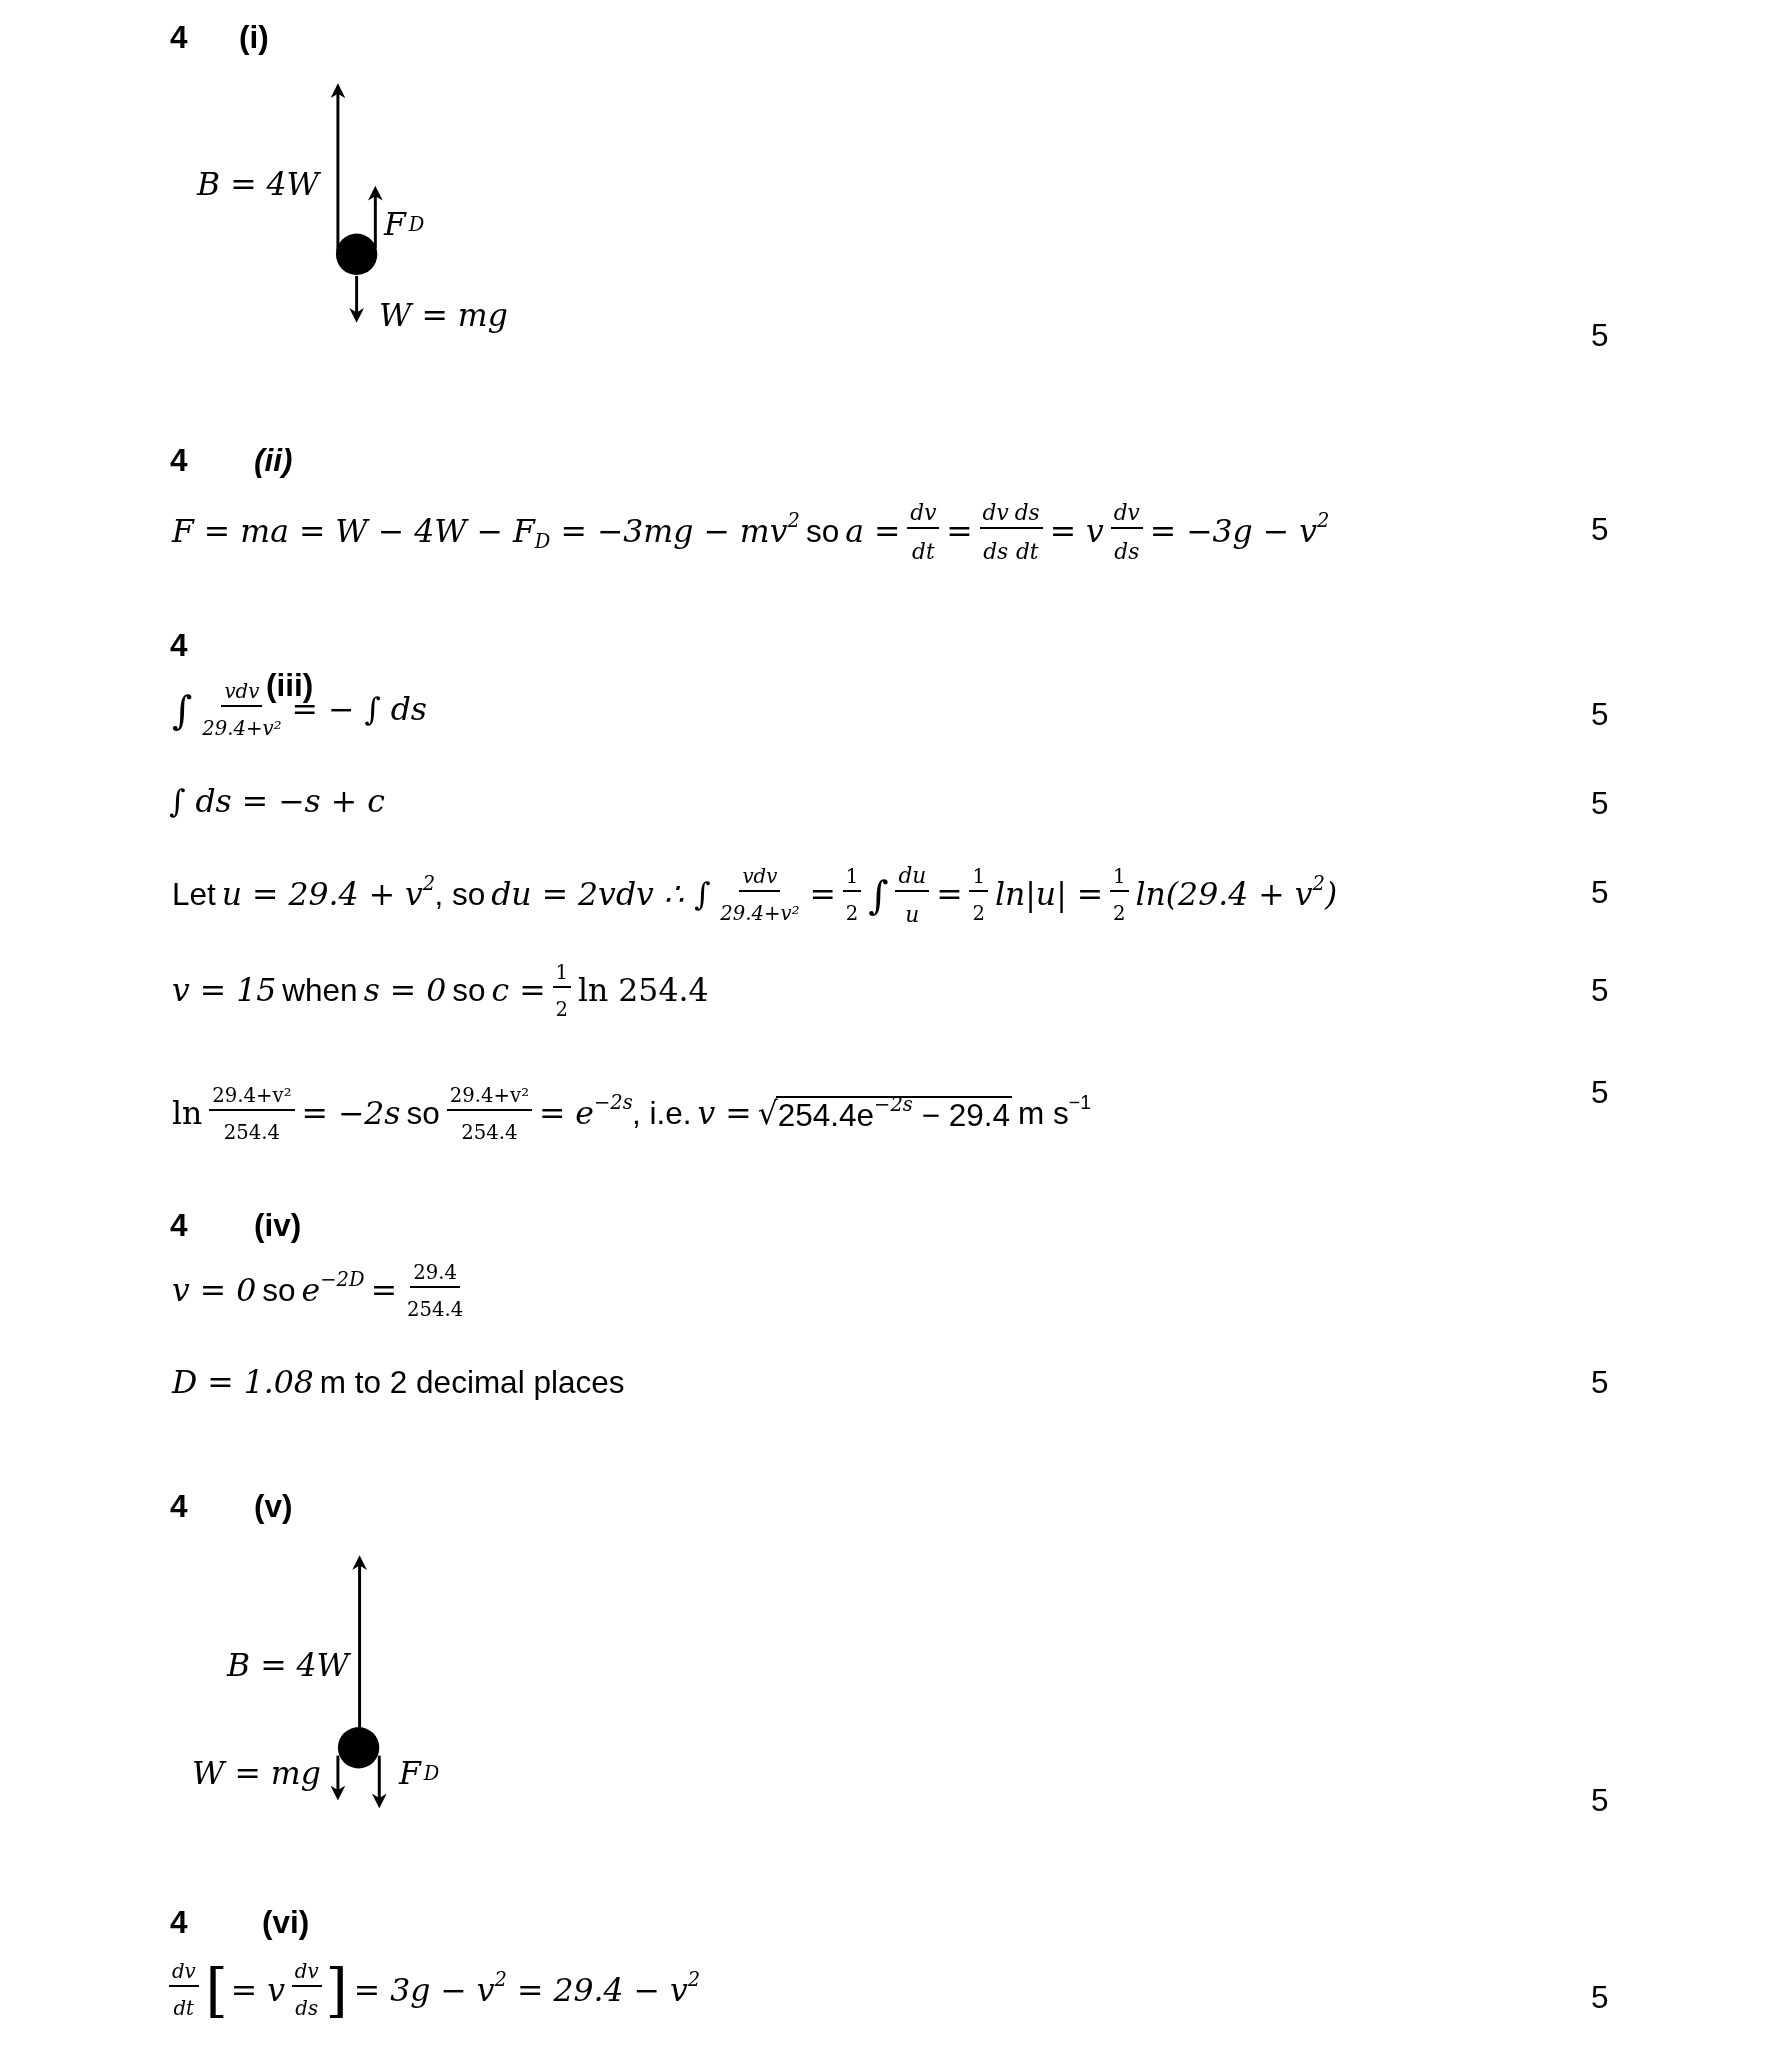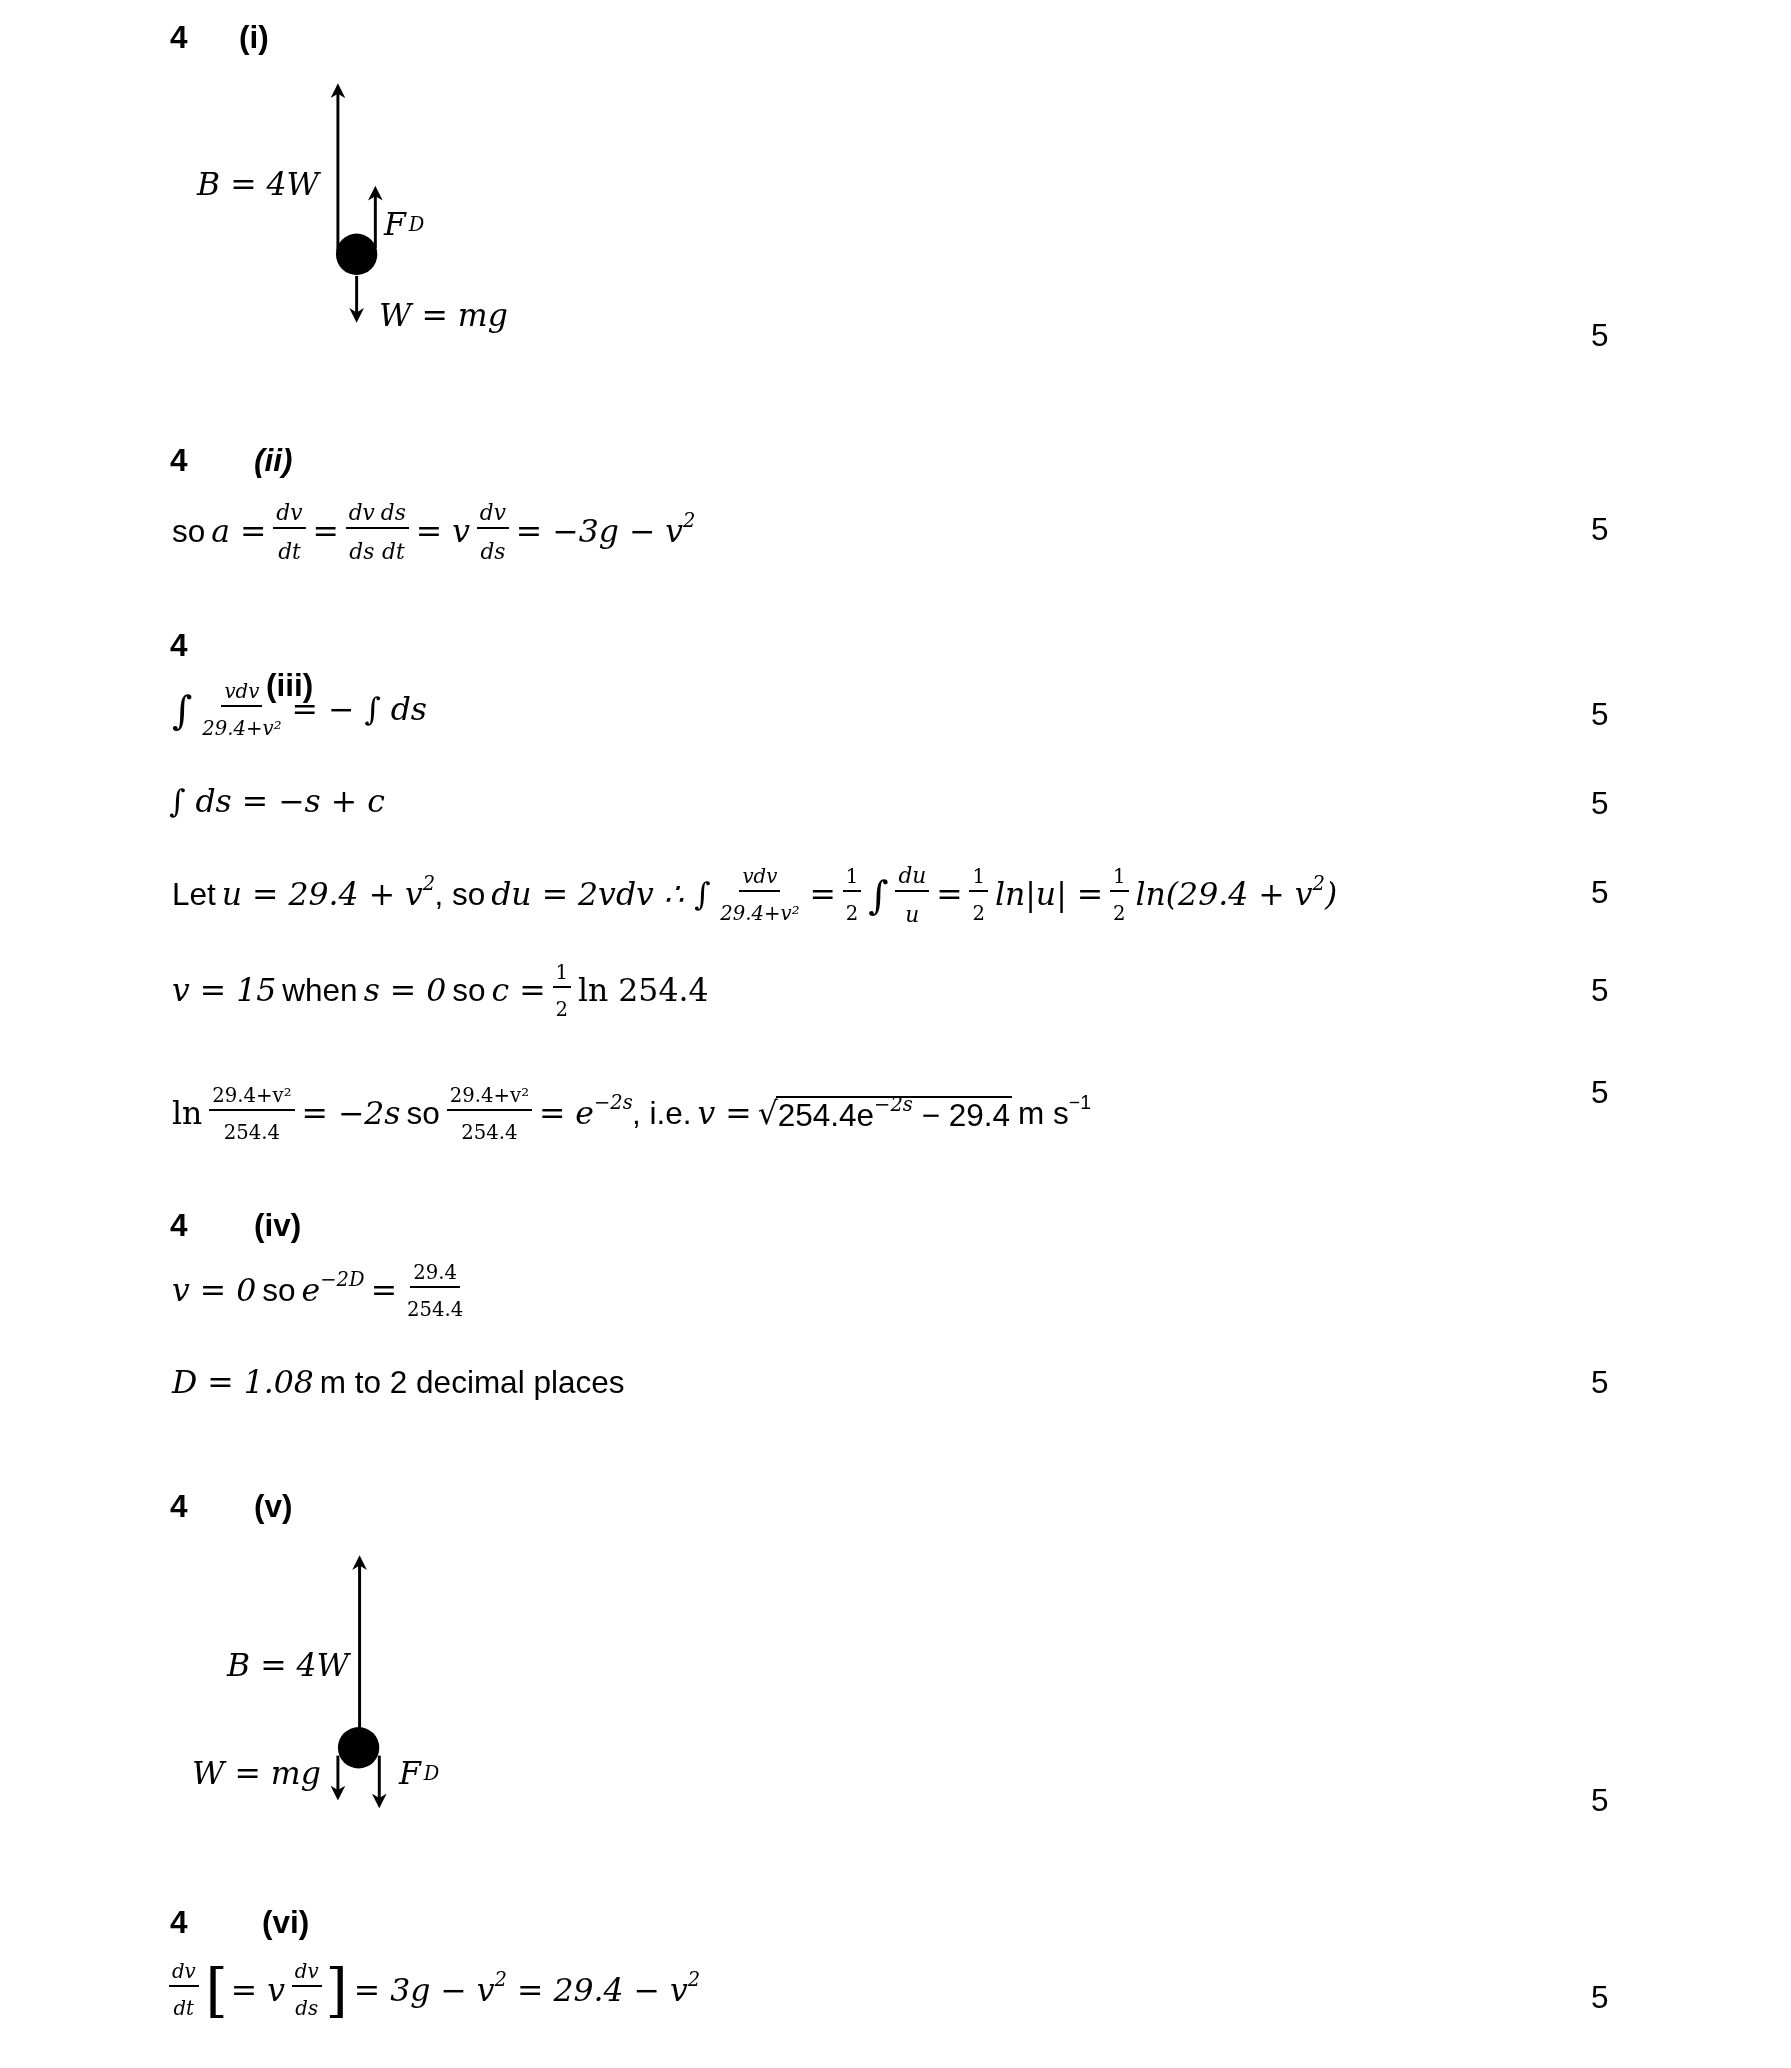--- a/index.html
+++ b/index.html
@@ -54,20 +54,21 @@
 <div class="abs eq m" style="left:384px;top:209px;">
     <span style="margin:0">F</span>
     <sub>D</sub>
   </div>
 <div class="abs eq m" style="left:379px;top:300px;">W = mg</div>
 <div class="abs mark" style="top:320px;">5</div>
 
 <div class="abs hdr" style="left:170px;top:445px;">4</div>
 <div class="abs hdr" style="left:254px;top:445px;font-style:italic;">(ii)</div>
 <div class="abs eq" style="left:169px;top:502px;">
+  <span class="m"><span>F = ma = W − 4W − F</span><sub>D</sub><span> = −3mg − mv</span><sup>2</sup></span>
   <span class="txt">so</span>
   <span class="m">a =</span>
   <span class="frac m">
       <span class="num">dv</span>
       <span class="den">dt</span>
     </span>
   <span class="mu">=</span>
   <span class="frac m" style="margin-right:0">
       <span class="num">dv</span>
       <span class="den">ds</span>

